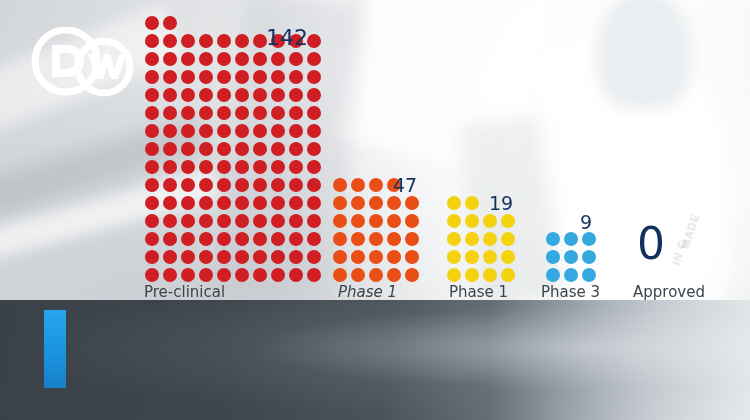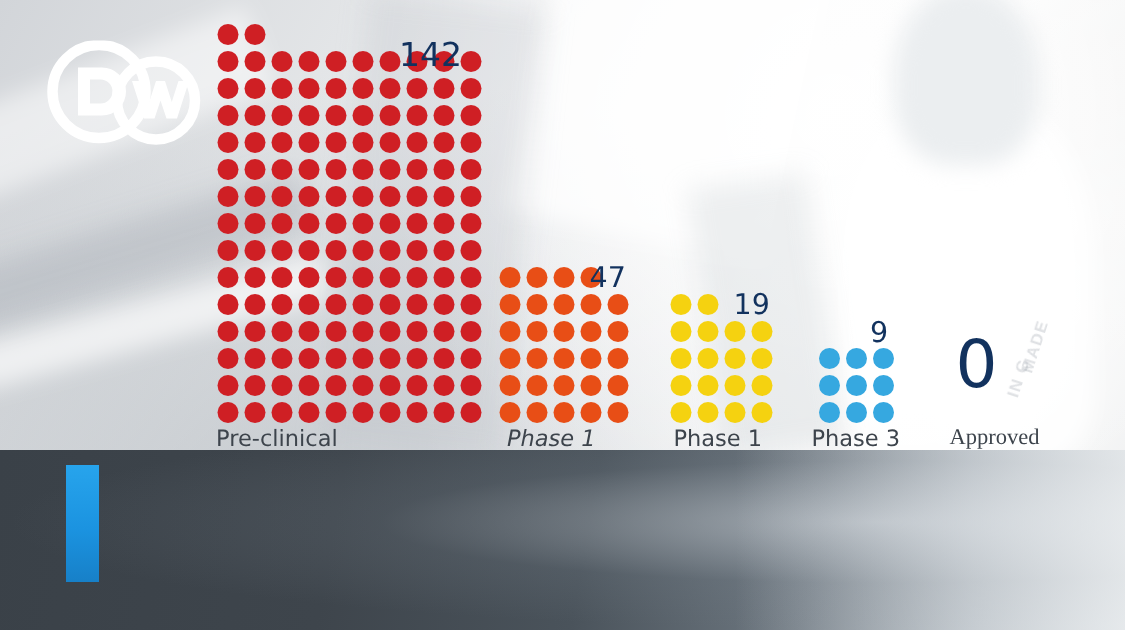--- a/index.html
+++ b/index.html
@@ -306,21 +306,21 @@
       </div>
       <div class="count" style="left: 580px; top: 213px; font-size: 19px;">9</div>
       <div class="count" style="left: 637px; top: 222px; font-size: 44px;">0</div>
     </div>
 
   <div class="labels" id="labels">
       <div class="label" style="left: 144px; top: 0px;">Pre-clinical</div>
       <div class="label" style="left: 338px; top: 0px; font-style: italic;">Phase 1</div>
       <div class="label" style="left: 449px; top: 0px;">Phase 1</div>
       <div class="label" style="left: 541px; top: 0px;">Phase 3</div>
-      <div class="label" style="left: 633px; top: 0px; font-family: Liberation Serif, serif;">Approved</div>
+      <div class="label" style="left: 633px; top: 0px;">Approved</div>
     </div>
 
   <div class="lower">
     <div class="lower-fade"></div>
     <div class="accent"></div>
   </div>
 
 </div>
 
 </body></html>

